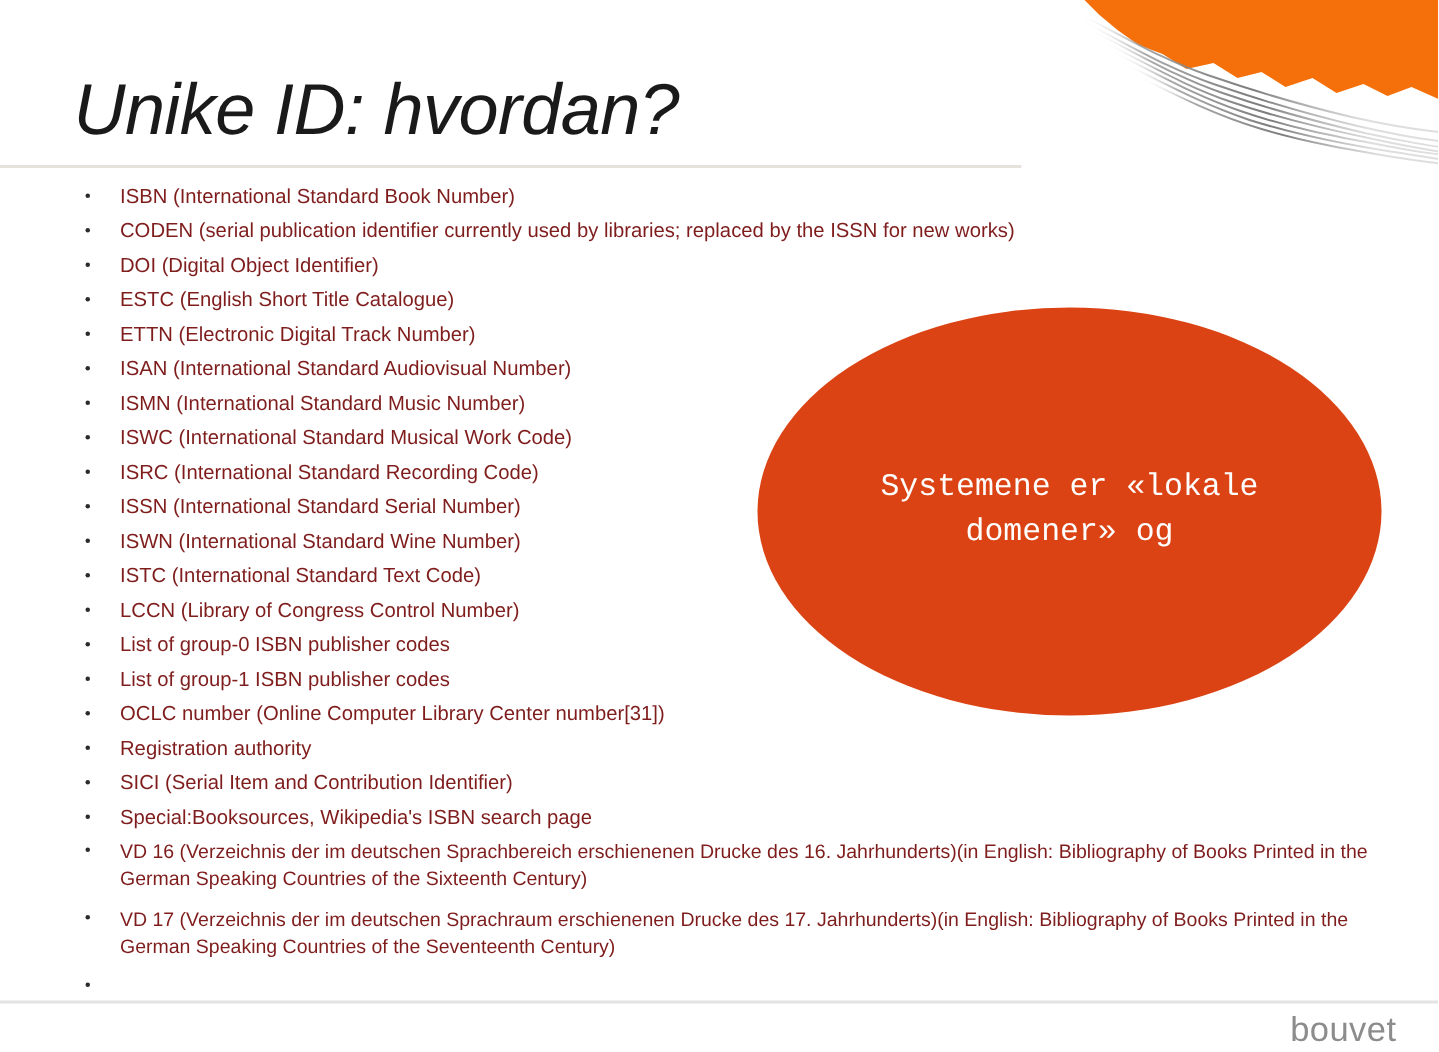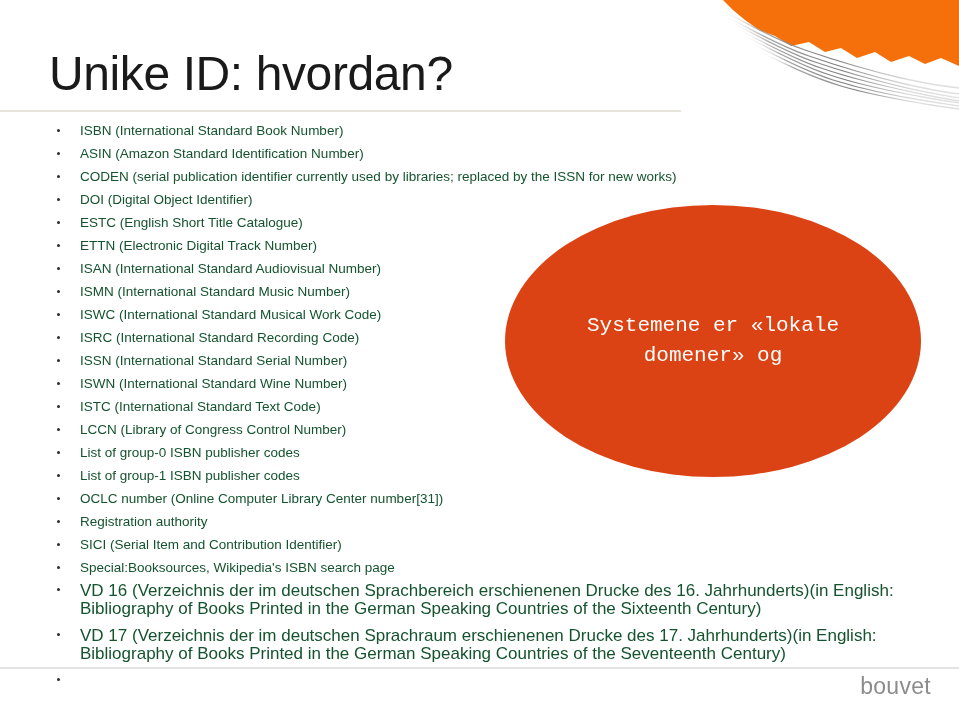--- a/index.html
+++ b/index.html
@@ -37,20 +37,21 @@
   #title {
     position: absolute;
     left: 49px;
     top: 46px;
     font-size: 48px;
     line-height: 56px;
     font-weight: 400;
     color: #1a1a1a;
     letter-spacing: -0.4px;
     white-space: nowrap;
+    font-style: italic;
   }
   #title-rule {
     position: absolute;
     left: 0;
     top: 110px;
     width: 681px;
     height: 2px;
     background: #e6e2dc;
   }
 
@@ -59,21 +60,21 @@
     position: absolute;
     left: 0;
     top: 122px;
     width: 959px;
   }
   .bullet-row {
     position: relative;
     padding-left: 80px;
     padding-right: 16px;
     min-height: 17px;
-    color: #14532d;
+    color: #7f1d1d;
   }
   .bullet-row .dot {
     position: absolute;
     left: 57px;
     top: 7px;
     width: 3px;
     height: 3px;
     background: #2b2b2b;
     border-radius: 50%;
   }
@@ -83,21 +84,21 @@
     line-height: 16px;
   }
 
   
   .g-a { height: 23px; }
   .g-a .txt { padding-top: 1px; }
 
   
   .g-b { margin-bottom: 9px; }
   .g-b .txt {
-    font-size: 17px;
+    font-size: 13px;
     line-height: 18px;
   }
   .g-b .dot { top: 6px; }
 
   
   .g-empty { height: 20px; }
   .g-empty .dot { top: 6px; }
 
   
   #callout {
@@ -185,24 +186,20 @@
   <div id="title">Unike ID: hvordan?</div>
   <div id="title-rule"></div>
 
   <div id="body">
       <div class="bullet-row g-a">
         <span class="dot"></span>
         <span class="txt">ISBN (International Standard Book Number)</span>
       </div>
       <div class="bullet-row g-a">
         <span class="dot"></span>
-        <span class="txt">ASIN (Amazon Standard Identification Number)</span>
-      </div>
-      <div class="bullet-row g-a">
-        <span class="dot"></span>
         <span class="txt">CODEN (serial publication identifier currently used by libraries; replaced by the ISSN for new works)</span>
       </div>
       <div class="bullet-row g-a">
         <span class="dot"></span>
         <span class="txt">DOI (Digital Object Identifier)</span>
       </div>
       <div class="bullet-row g-a">
         <span class="dot"></span>
         <span class="txt">ESTC (English Short Title Catalogue)</span>
       </div>

